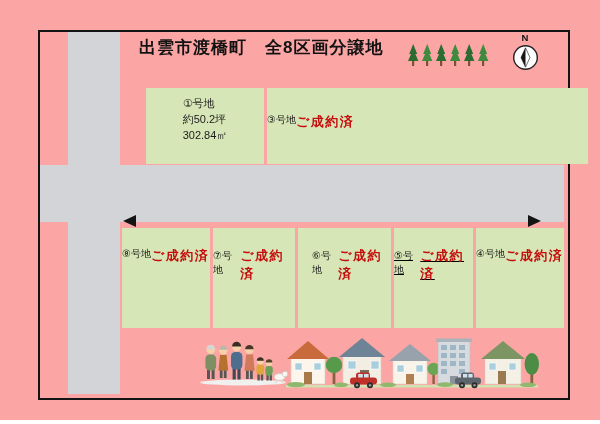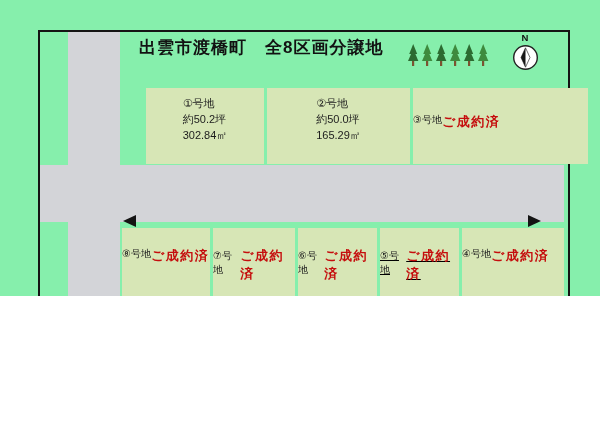--- a/index.html
+++ b/index.html
@@ -1,35 +1,35 @@
 <!DOCTYPE html>
 <html><head>
 <meta charset="utf-8">
 <style>
   html,body{margin:0;padding:0;}
   body{width:600px;height:424px;background:#ffffff;font-family:"Liberation Sans","DejaVu Sans",sans-serif;}
-  #stage{position:relative;width:600px;height:296px;background:#86efac;overflow:hidden;}
+  #stage{position:relative;width:600px;height:420px;background:#fca5a5;overflow:hidden;}
 
   .frame{position:absolute;left:38px;top:30px;width:528px;height:366px;border:2px solid #141414;}
   .road-v{position:absolute;left:68px;top:32px;width:52px;height:362px;background:#d3d4d8;}
   .road-h{position:absolute;left:40px;top:165px;width:524px;height:57px;background:#d3d4d8;}
 
   .arrow{position:absolute;width:0;height:0;border-top:6px solid transparent;border-bottom:6px solid transparent;}
   #arrow-left{left:123px;top:215px;border-right:13px solid #141414;}
   #arrow-right{left:528px;top:215px;border-left:13px solid #141414;}
 
   .title{position:absolute;left:139px;top:36px;font-size:17px;font-weight:bold;letter-spacing:1px;color:#121212;white-space:nowrap;}
   .subtitle{position:absolute;left:296px;top:67px;font-size:8.5px;color:#2a2a2a;white-space:nowrap;letter-spacing:0.2px;}
 
   .lots-row{position:absolute;display:flex;gap:3px;}
   #top-lots{left:122px;top:88px;width:442px;height:76px;padding-left:24px;}
   #bottom-lots{left:122px;top:228px;width:442px;height:100px;}
   .lot{background:#d7e6b6;}
   .lot-w1{flex:0 0 118px;} .lot-w2{flex:0 0 143px;} .lot-w3{flex:1;}
-  .lot-b1{flex:0 0 88px;} .lot-b2{flex:0 0 82px;} .lot-b3{flex:0 0 79px;} .lot-b4{flex:0 0 79px;text-decoration:underline;} .lot-b5{flex:1;}
+  .lot-b1{flex:0 0 88px;} .lot-b2{flex:0 0 82px;} .lot-b3{flex:0 0 79px;padding-left:14px;} .lot-b4{flex:0 0 79px;text-decoration:underline;} .lot-b5{flex:1;}
 
   .lot-detail{padding-top:8px;display:flex;flex-direction:column;align-items:center;}
   .lot-detail .block{text-align:left;font-size:11px;line-height:1.45;color:#1c1c1c;}
 
   .lot-sold{display:flex;flex-direction:row;align-items:center;}
   #top-lots .lot-sold{padding-top:21px;}
   #bottom-lots .lot-sold{padding-top:15px;}
   .lot-num{font-size:10px;color:#1c1c1c;}
   .sold-label{margin-top:4px;font-size:13px;font-weight:bold;color:#c50d0d;letter-spacing:1.5px;}
 
@@ -94,29 +94,20 @@
     </svg>
   </div>
 
   <div id="top-lots" class="lots-row">
     <div class="lot lot-w1">
       <div class="lot-detail">
         <div class="block">
           <div>①号地</div>
           <div>約50.2坪</div>
           <div>302.84㎡</div>
-        </div>
-      </div>
-    </div>
-    <div class="lot lot-w2">
-      <div class="lot-detail">
-        <div class="block">
-          <div>②号地</div>
-          <div>約50.0坪</div>
-          <div>165.29㎡</div>
         </div>
       </div>
     </div>
     <div class="lot lot-w3">
       <div class="lot-sold">
         <div class="lot-num">③号地</div>
         <div class="sold-label">ご成約済</div>
       </div>
     </div>
   </div>

